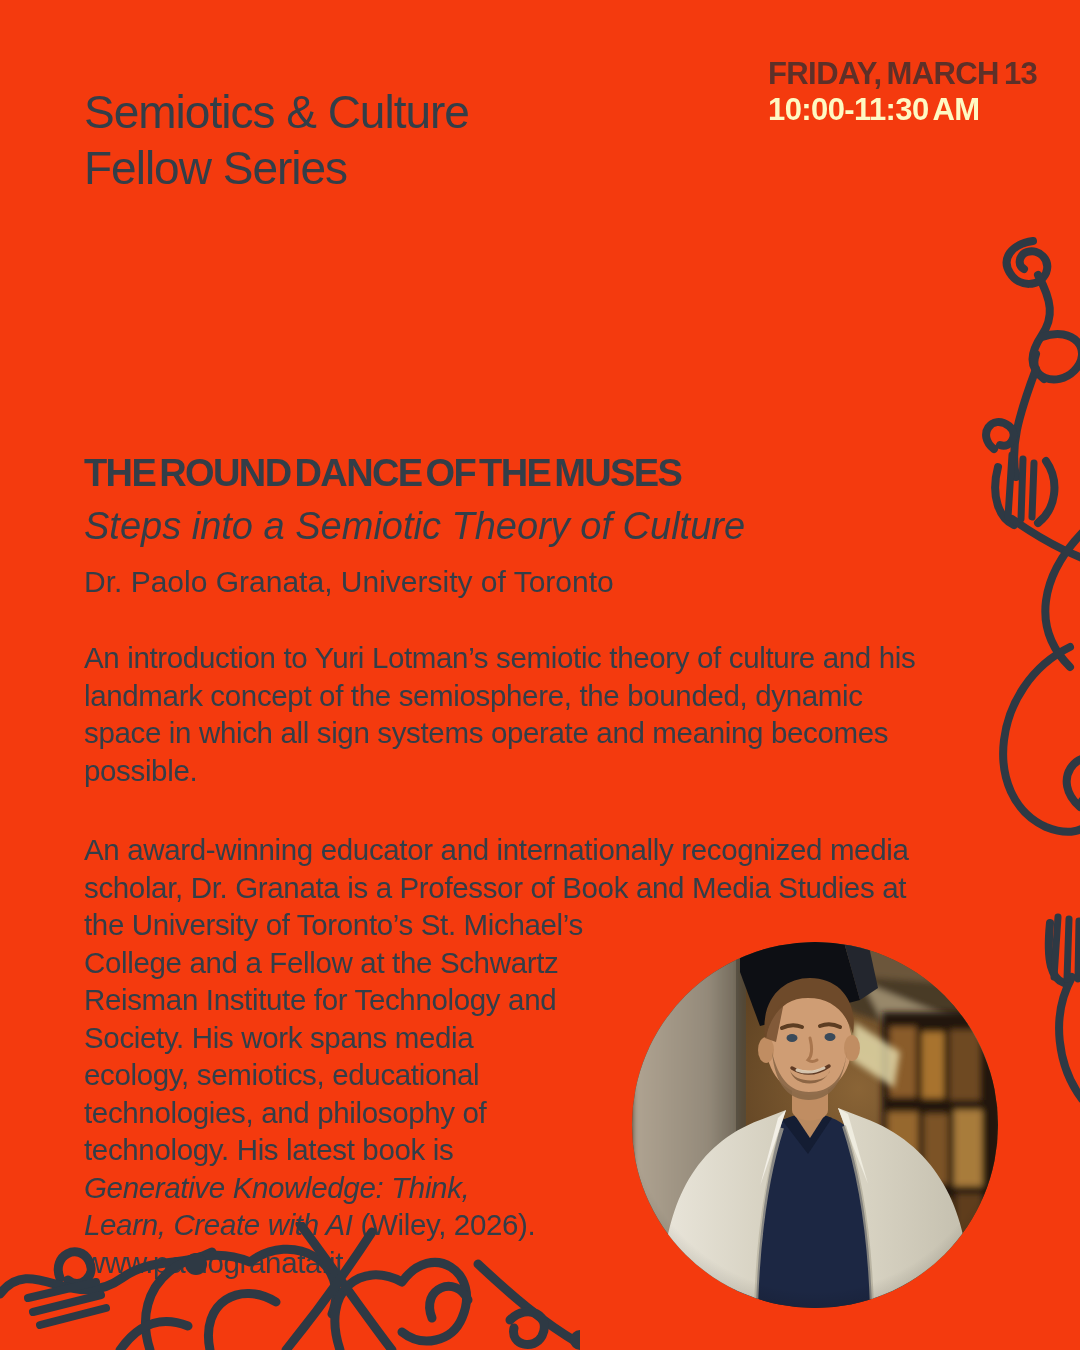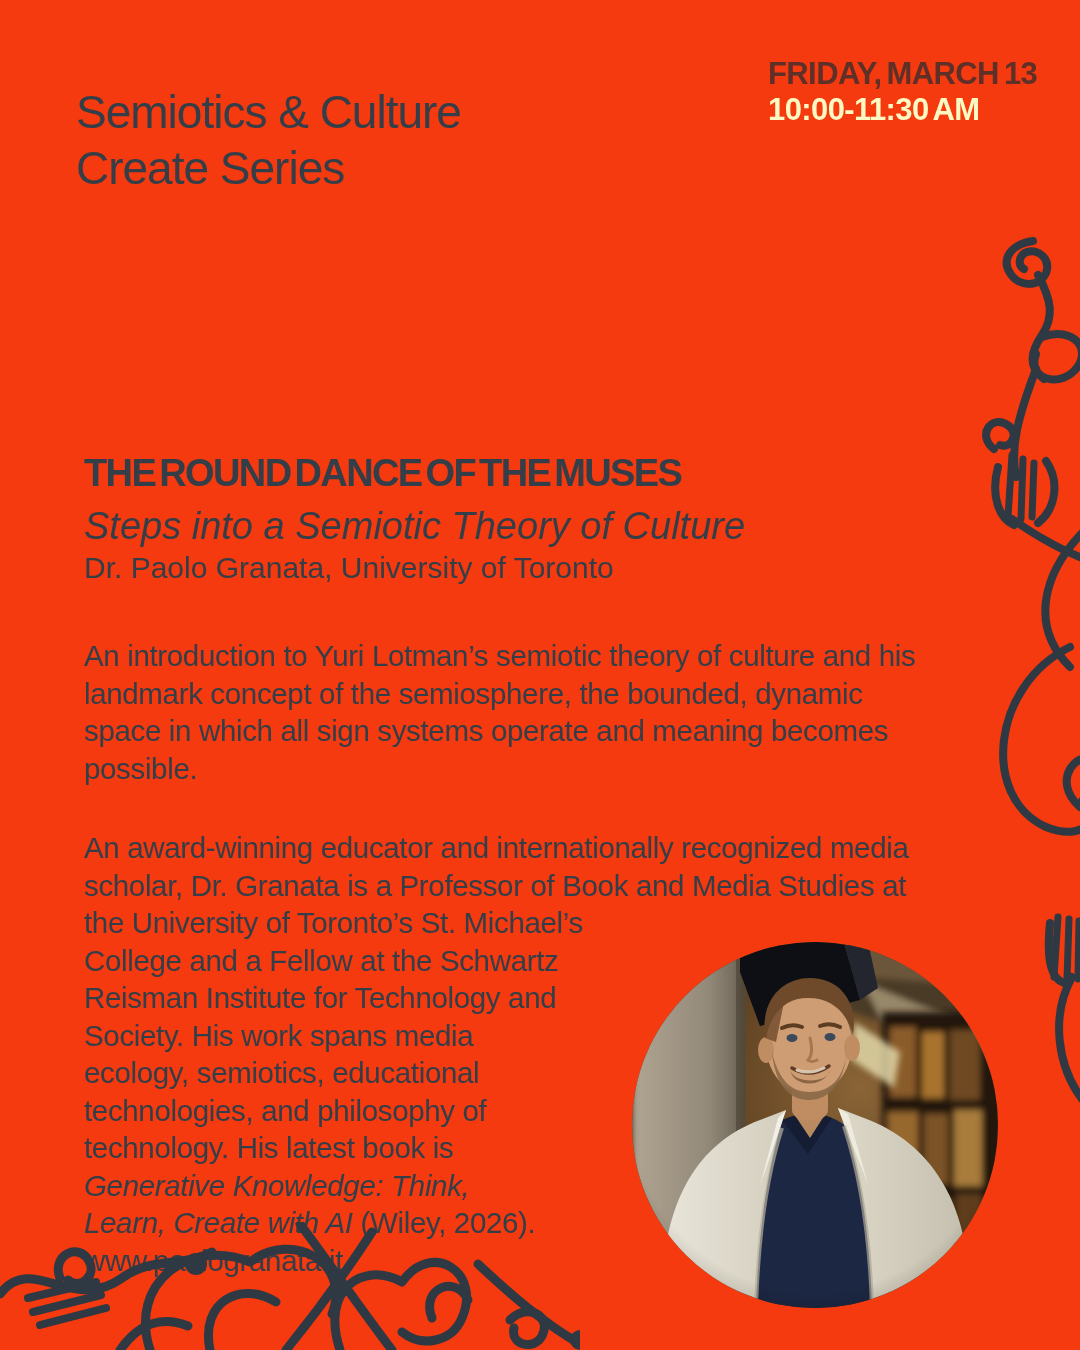--- a/index.html
+++ b/index.html
@@ -7,21 +7,21 @@
     width:1080px;height:1350px;
     font-family:"Liberation Sans","DejaVu Sans",sans-serif;
     -webkit-font-smoothing:antialiased;
   }
   .poster{
     position:relative;width:1080px;height:1350px;
     background:#f43a0e;overflow:hidden;
   }
   
   .series-title{
-    position:absolute;left:76px;top:84px;
+    position:absolute;left:84px;top:84px;
     color:#333e48;font-size:46px;line-height:56px;
     font-weight:500;letter-spacing:-1px;
   }
   
   .event-block{
     position:absolute;left:768px;top:56px;
     font-size:31px;line-height:36px;font-weight:700;
     letter-spacing:-0.6px;word-spacing:-3px;white-space:nowrap;
   }
   .event-date{color:#5e3028;}
@@ -41,27 +41,27 @@
     color:#333e48;
   }
   .talk-title{
     font-size:38px;font-weight:700;letter-spacing:-1.6px;word-spacing:-5px;
     line-height:54px;white-space:nowrap;color:#333e48;
   }
   .talk-subtitle{
     margin-top:8px;font-size:38px;line-height:37px;font-style:italic;
   }
   .talk-speaker{
-    margin-top:4px;font-size:30px;line-height:37px;
+    margin-top:18px;font-size:30px;line-height:37px;
   }
   .body-text{
     font-size:29.5px;line-height:37.5px;letter-spacing:-0.35px;
     color:#333e48;margin:0;
   }
-  .abstract{margin-top:51px;}
+  .abstract{margin-top:39px;}
   .bio{margin-top:42px;}
   .photo-spacer{
     float:right;width:366px;height:498px;
     shape-outside:circle(183px at 183px 315px);
     shape-margin:30px;
   }
   .bio em{}
   .website{display:block;}
   
   .photo{
@@ -76,21 +76,21 @@
     fill:none;stroke:#2e3944;stroke-linecap:round;stroke-linejoin:round;
   }
 </style>
 </head>
 <body>
 
 <div class="poster">
 
   <div class="series-title">
     <div>Semiotics &amp; Culture</div>
-    <div>Create Series</div>
+    <div>Fellow Series</div>
   </div>
 
   <div class="event-block">
     <div class="event-date">FRIDAY, MARCH 13</div>
     <div class="event-time">10:00-11:30 AM</div>
   </div>
 
 
   <div class="content">
     <div class="talk-title">THE ROUND DANCE OF THE MUSES</div>

